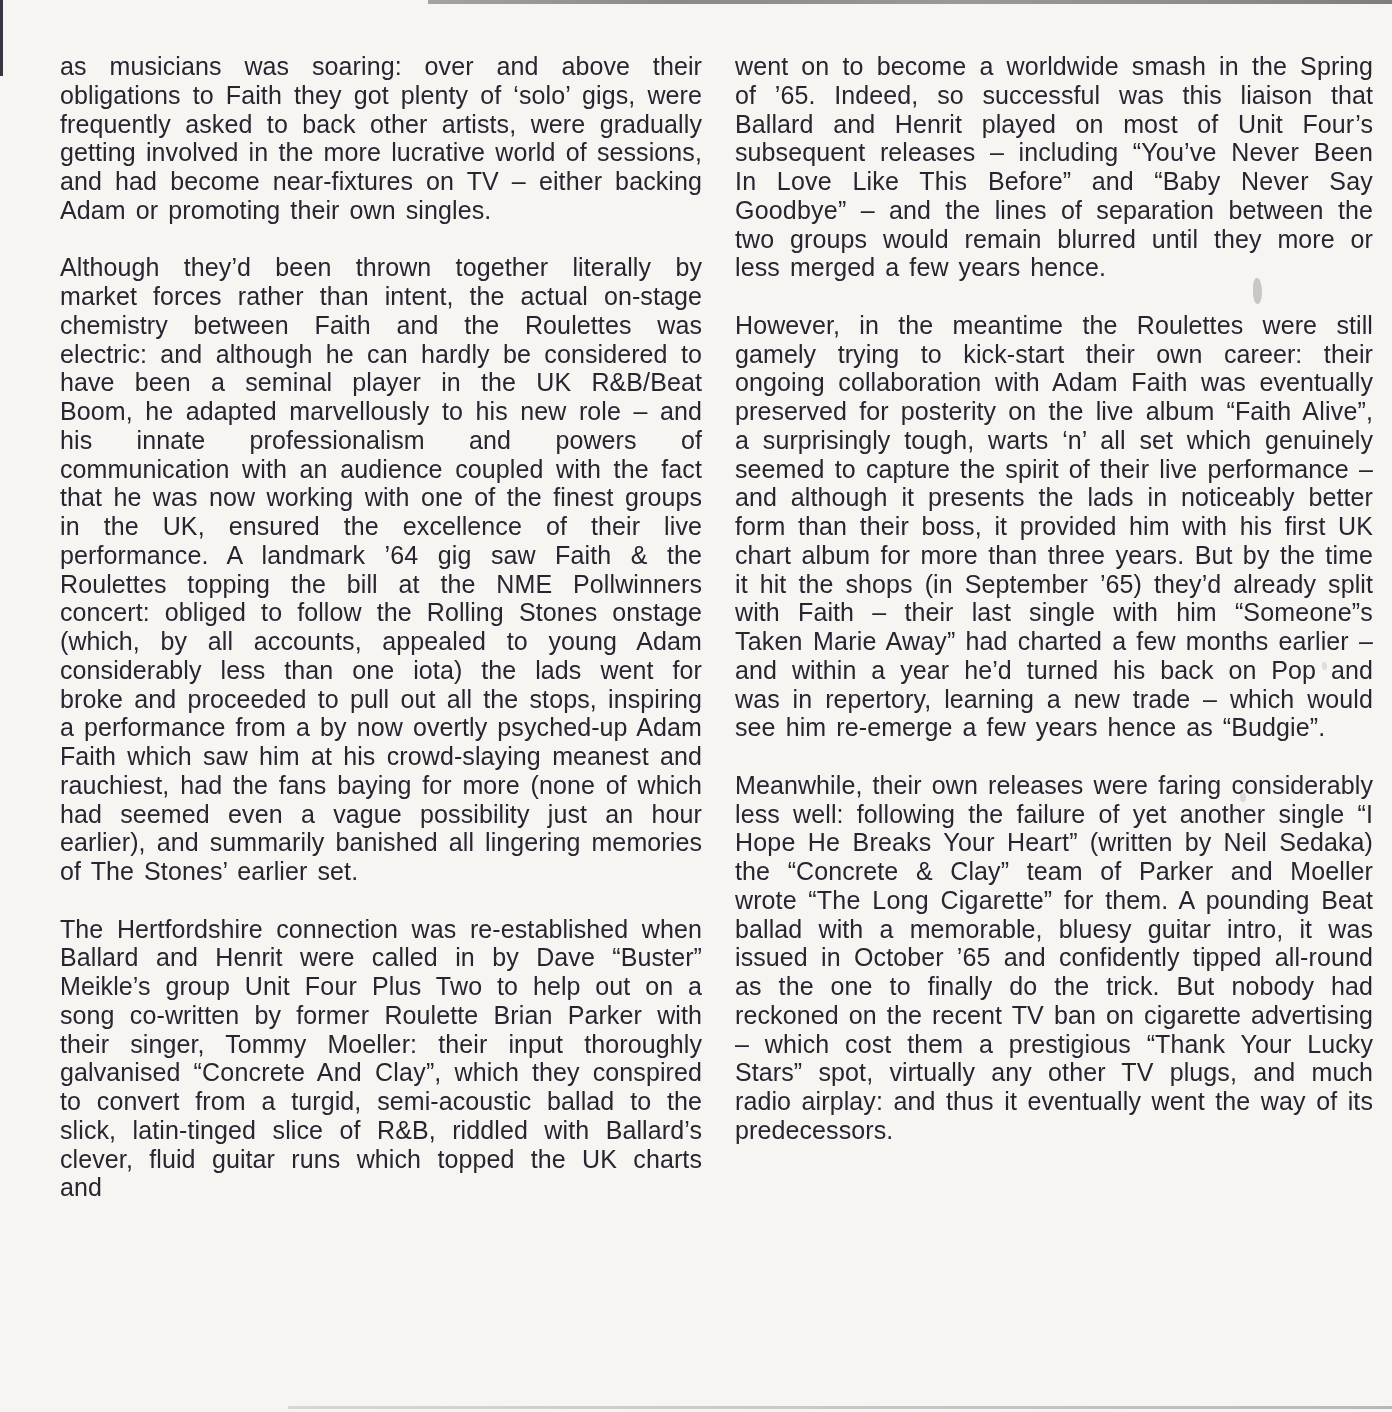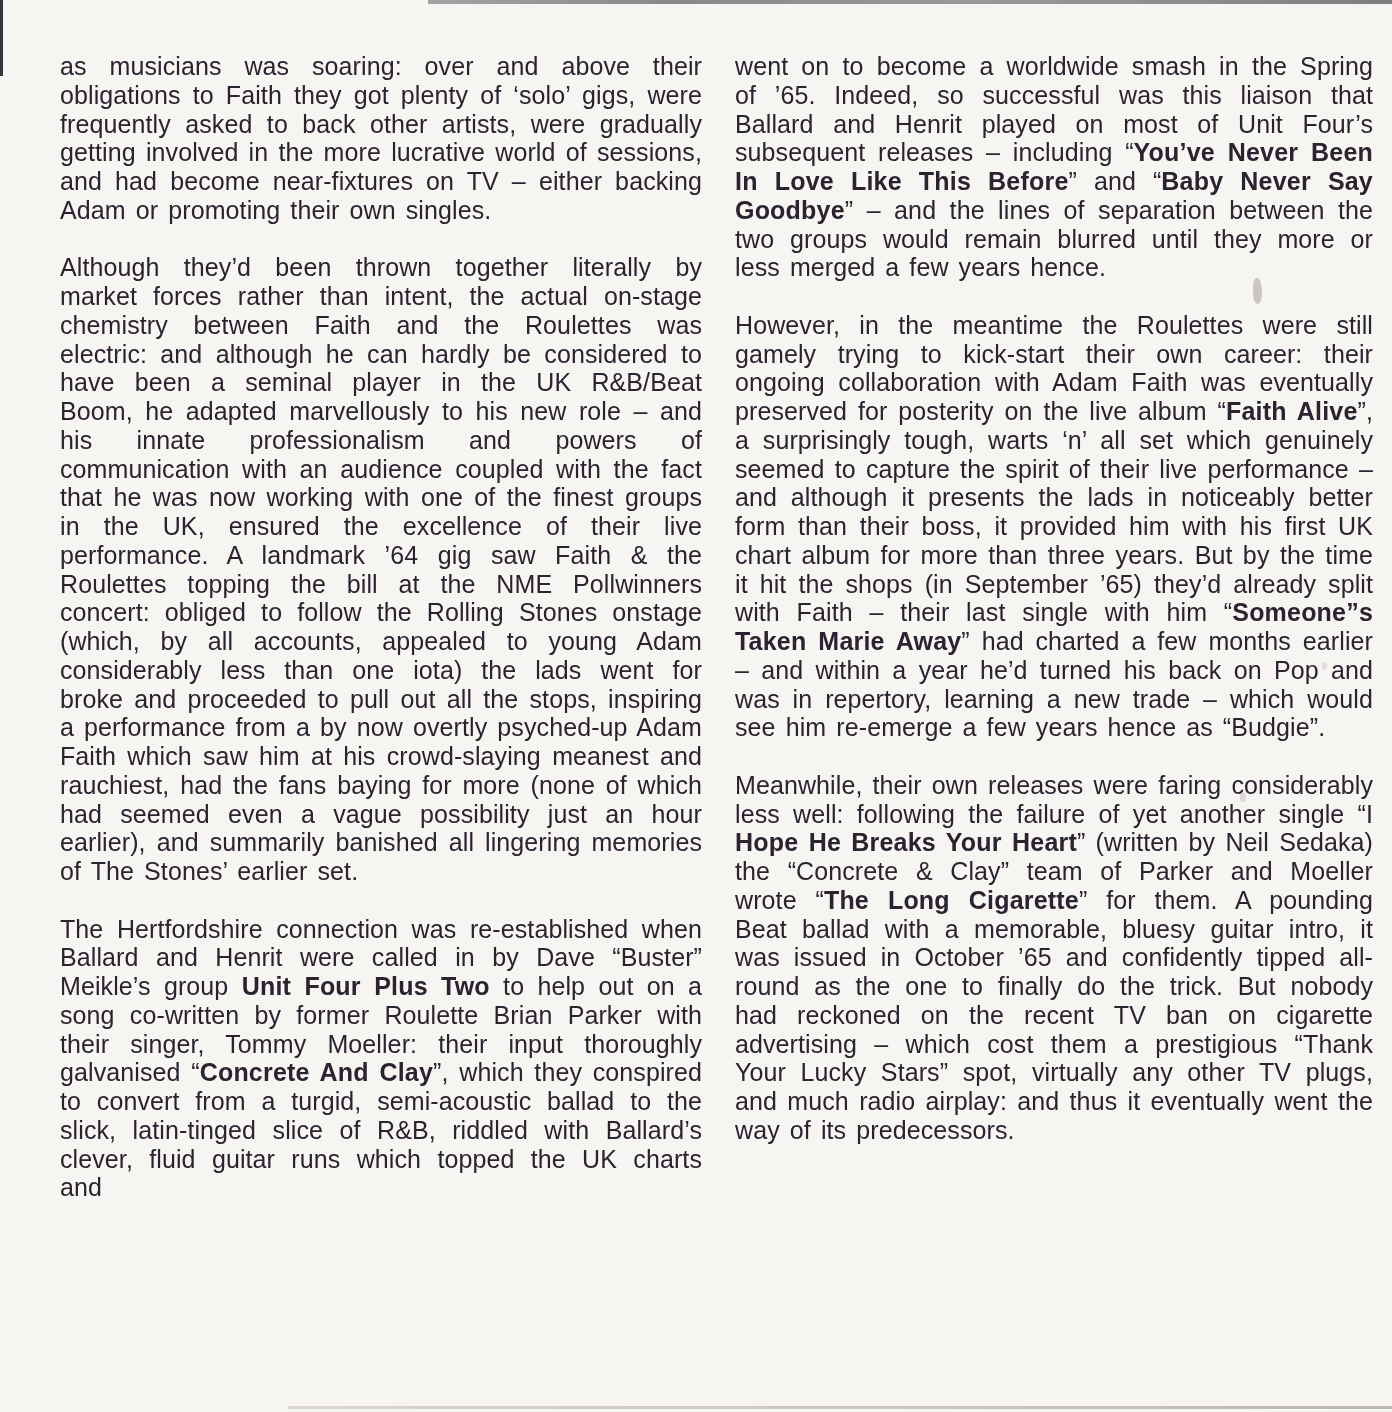--- a/index.html
+++ b/index.html
@@ -27,21 +27,21 @@
     font-size: 25px;
     line-height: 28.75px;
     word-spacing: 3px;
     letter-spacing: 0.1px;
     color: var(--ink);
   }
   .text-column p { margin: 0 0 28.75px 0; }
   .col-left  { left: 60px;  width: 642px; }
   .col-right { left: 735px; width: 638px; }
   .run-i { }
-  .run-b { font-weight: bold; letter-spacing: 0.2px; }
+  .run-b { font-weight: normal; letter-spacing: 0.2px; }
   .scan-top-bar {
     position: absolute; top: 0; left: 428px; right: 0; height: 4px;
     background: linear-gradient(90deg, #9a9a9a, #7d7d7d 25%, #8f8f8f 55%, #808080 80%, #6f6f6f);
     opacity: 0.9;
   }
   .scan-bottom-bar {
     position: absolute; bottom: 3px; left: 288px; right: 0; height: 3px;
     background: linear-gradient(90deg, #d7d1d1, var(--bottom-bar) 40%, #c0b9bc 75%, #b5aeb2);
     opacity: 0.9;
   }

